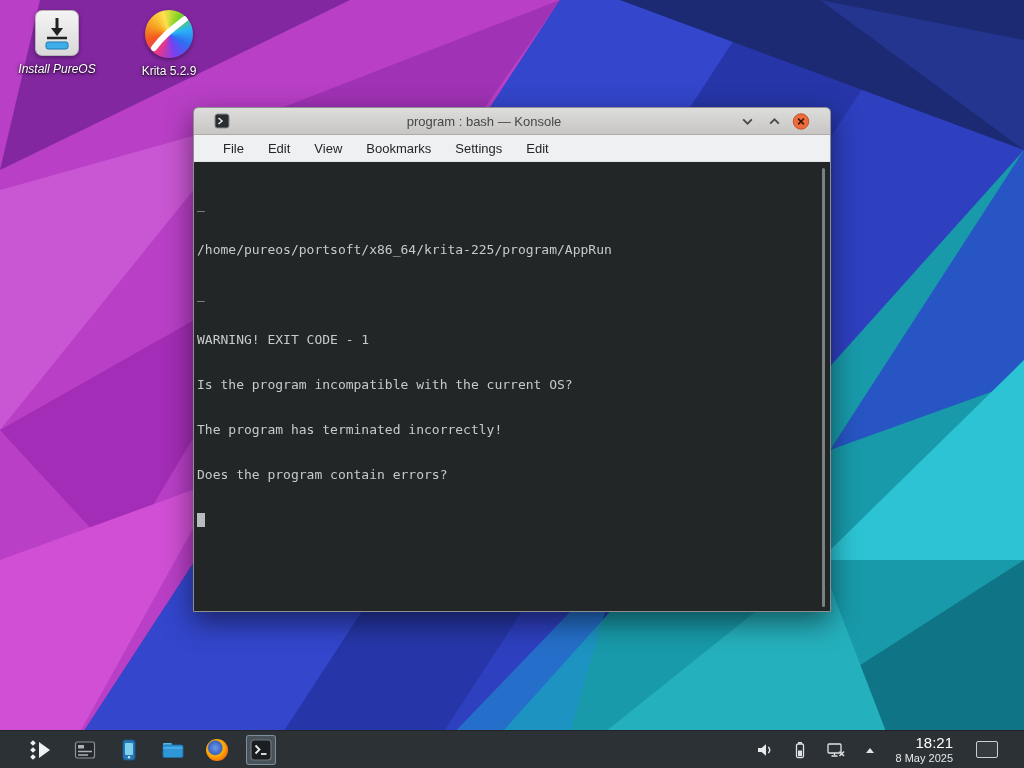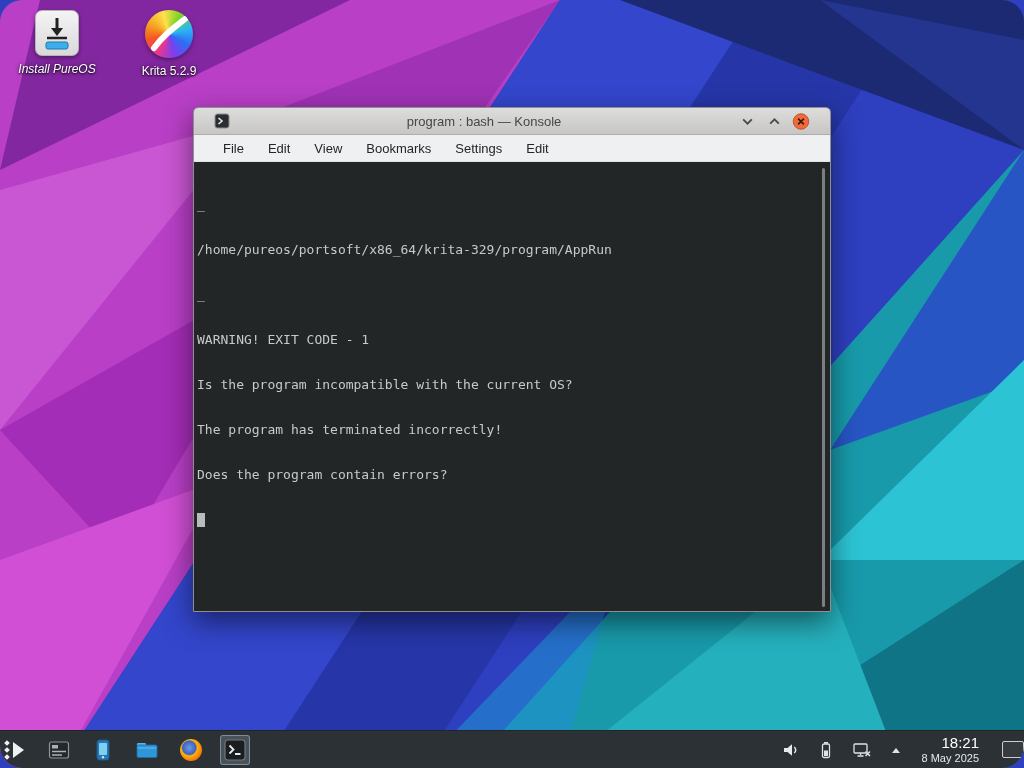--- a/index.html
+++ b/index.html
@@ -1,18 +1,18 @@
 <!DOCTYPE html>
 <html><head>
 <meta charset="utf-8">
 <style>
   * { margin:0; padding:0; box-sizing:border-box; }
   html,body { width:1024px; height:768px; overflow:hidden; font-family:"Liberation Sans",sans-serif; background:#2e3fc0; }
 
-  .stage { position:relative; width:1024px; height:768px; overflow:hidden;border-radius:22px; }
+  .stage { position:relative; width:1024px; height:768px; overflow:hidden; }
 
   
   .wallpaper { position:absolute; inset:0; z-index:0; }
 
   
   .desktop-icon { position:absolute; width:86px; display:flex; flex-direction:column; align-items:center; gap:6px; z-index:1; cursor:default; }
   .desktop-icon .dlabel { font-size:12px; color:#fff; text-shadow:0 1px 2px rgba(0,0,0,.9), 0 0 4px rgba(0,0,0,.6); text-align:center; }
   .dlabel.italic { font-style:italic; }
   .install-box { width:44px; height:46px; border-radius:7px; background:linear-gradient(#f4f4f4,#d9d9d9); border:1px solid #b5b5b5; display:flex; flex-direction:column; align-items:center; justify-content:flex-start; padding-top:4px; box-shadow:0 2px 4px rgba(0,0,0,.35); }
   .krita-circle { width:48px; height:48px; border-radius:50%;
@@ -33,21 +33,21 @@
   .menu-item { font-size:13px; color:#232627; padding:0 6px; cursor:default; }
 
   .terminal { position:relative; height:451px; background:#232627; padding:5px 16px 5px 3px;
     font-family:"DejaVu Sans Mono",monospace; font-size:13px; line-height:15px; color:#c7cacb; white-space:pre; }
   .term-line { height:15px; }
   .cursor { display:inline-block; width:8px; height:14px; background:#b9bcbf; vertical-align:text-bottom; }
   .scrollbar { position:absolute; right:5px; top:6px; bottom:6px; width:3px; background:#7a7f82; border-radius:2px; }
 
   
   .taskbar { position:absolute; left:0; bottom:0; width:1024px; height:38px; background:#2c3136;
-    border-top:1px solid #21252a; display:flex; align-items:center; padding:0 0; z-index:5; }
+    border-top:1px solid #21252a; display:flex; align-items:center; padding:0 26px; z-index:5; }
   .tb-left { display:flex; align-items:center; gap:14px; }
   .tb-btn { width:30px; height:30px; display:flex; align-items:center; justify-content:center; border-radius:3px; cursor:pointer; }
   .tb-btn.active { background:rgba(170,200,220,.22); border:1px solid rgba(190,215,230,.45); }
   .tb-spacer { flex:1; }
   .tb-right { display:flex; align-items:center; gap:13px; }
   .firefox-ball { width:22px; height:22px; border-radius:50%;
     background:radial-gradient(circle at 42% 40%, #6d9ae8 0%, #3c63c4 36%, #ffb300 44%, #f97b0b 68%, #e2540a 100%); }
   .clock { display:flex; flex-direction:column; align-items:flex-end; line-height:1.1; cursor:default; margin-left:4px; }
   .clock .time { font-size:15px; color:#ffffff; }
   .clock .date { font-size:11px; color:#e6e9eb; }
@@ -131,21 +131,21 @@
       <span class="menu-item">File</span>
       <span class="menu-item">Edit</span>
       <span class="menu-item">View</span>
       <span class="menu-item">Bookmarks</span>
       <span class="menu-item">Settings</span>
       <span class="menu-item">Edit</span>
     </div>
 
     <div class="terminal">
       <div class="term-line">_</div>
-      <div class="term-line">/home/pureos/portsoft/x86_64/krita-329/program/AppRun</div>
+      <div class="term-line">/home/pureos/portsoft/x86_64/krita-225/program/AppRun</div>
       <div class="term-line">_</div>
       <div class="term-line">WARNING! EXIT CODE - 1</div>
       <div class="term-line">Is the program incompatible with the current OS?</div>
       <div class="term-line">The program has terminated incorrectly!</div>
       <div class="term-line">Does the program contain errors?</div>
       <div class="term-line"><span class="cursor"></span></div>
       <div class="scrollbar"></div>
     </div>
   </div>
 

